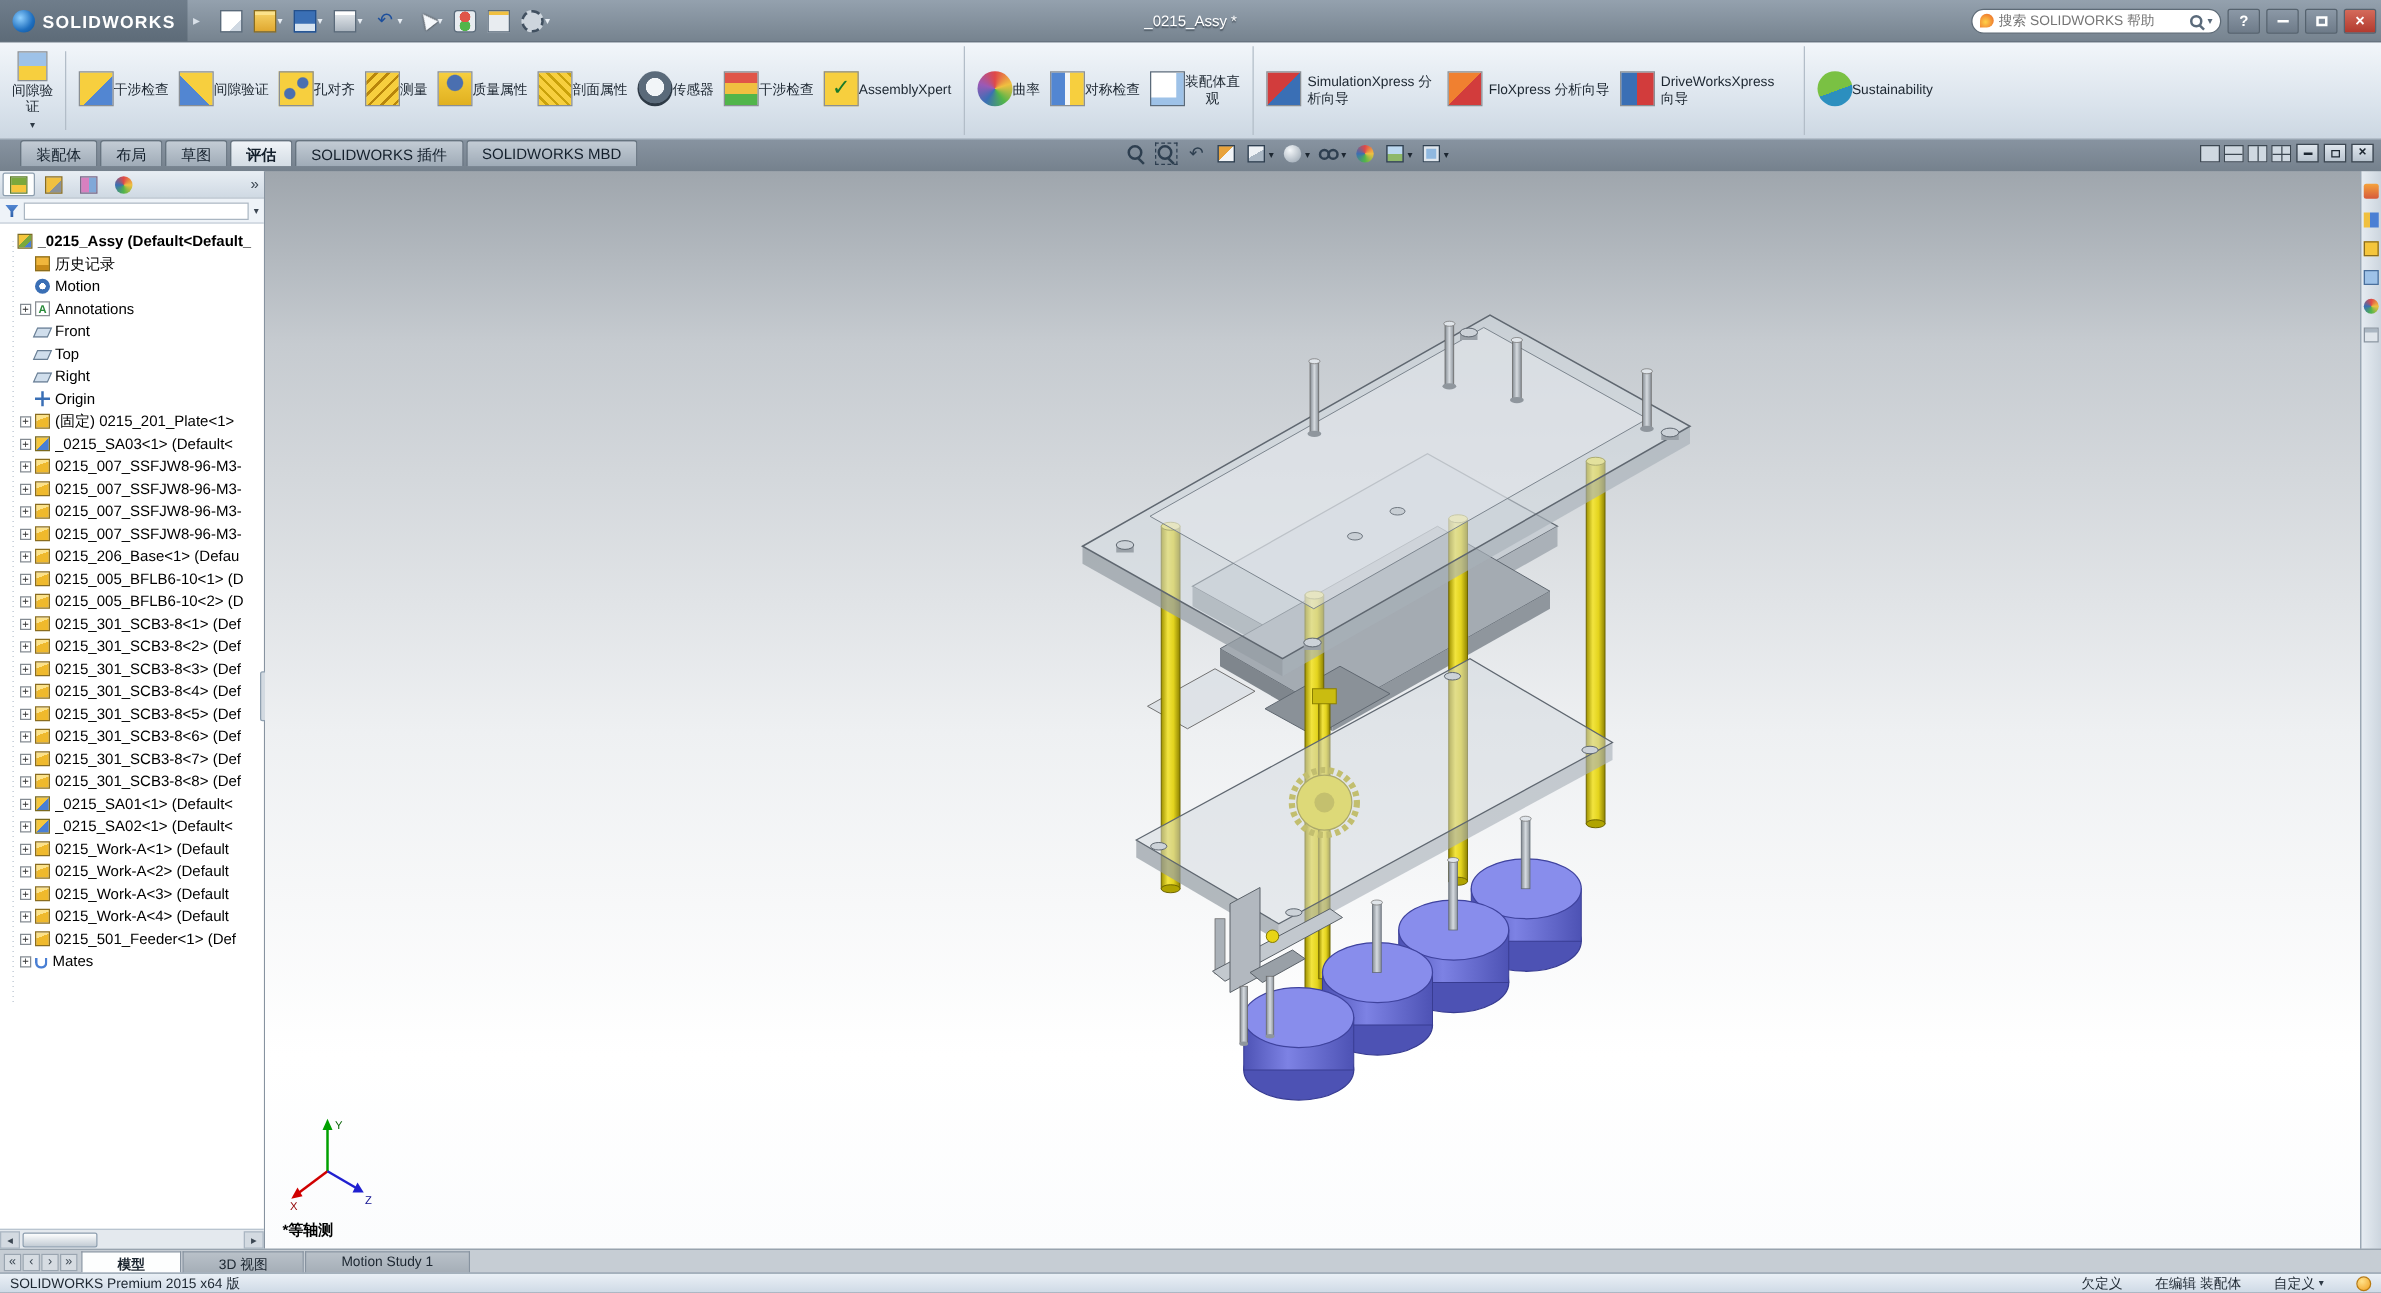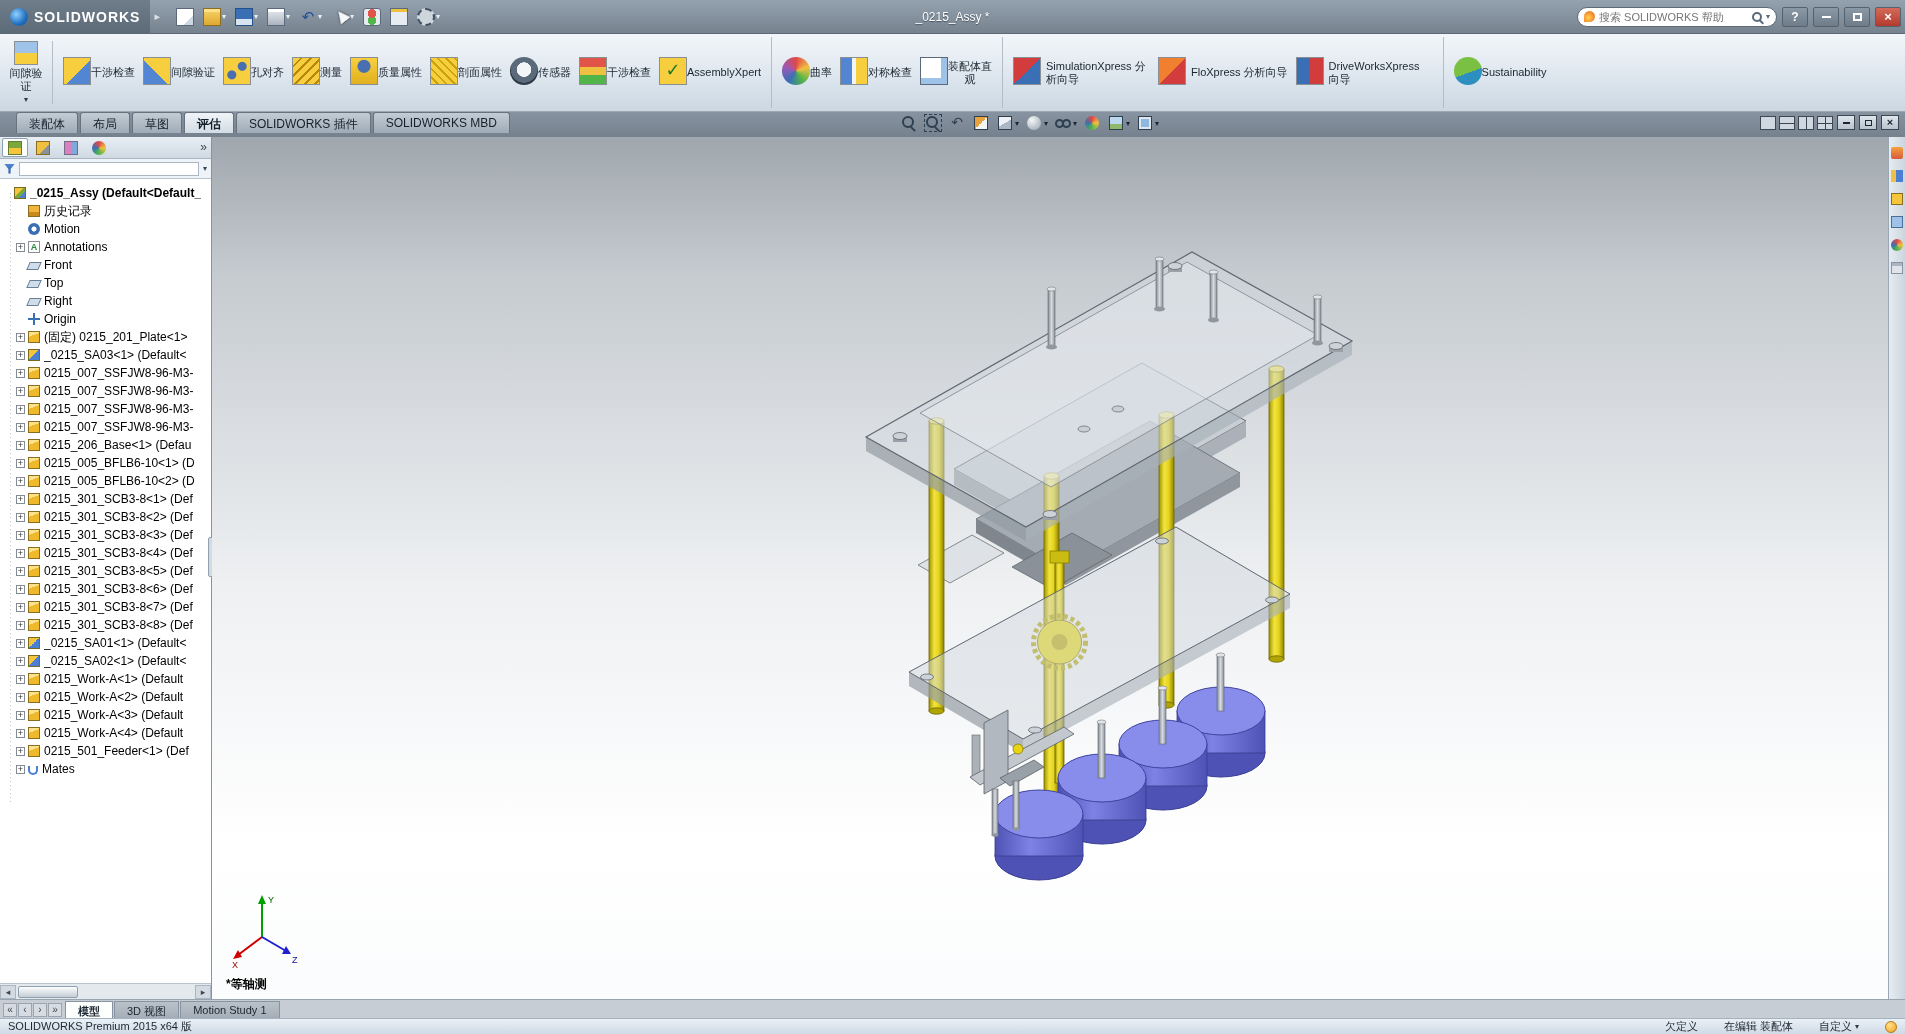--- a/index.html
+++ b/index.html
@@ -164,21 +164,21 @@
 [data-icon="design-library-icon"]{background:linear-gradient(90deg,#f0c040 45%,#4a7fd4 45%);}
 [data-icon="file-explorer-icon"]{background:#f5c63c;border:1px solid #8a6d1f;}
 [data-icon="view-palette-icon"]{background:#9ec2e8;border:1px solid #4a6f9c;}
 [data-icon="appearances-icon"]{border-radius:50%;background:conic-gradient(#e04848,#f0c040,#51b54a,#3a6fb5,#e04848);}
 [data-icon="custom-properties-icon"]{background:#dfe5eb;border:1px solid #8a95a1;box-shadow:inset 0 3px 0 #aab6c2;}
 
 
 #doctabs{position:absolute;left:0;right:0;top:999px;height:19px;background:#c6cdd4;border-top:1px solid #98a3ae;display:flex;align-items:flex-end;font-size:11px;}
 .nav{display:flex;align-items:center;gap:1px;padding:0 3px 1px;}
 .nav-btn{width:14px;height:14px;background:#d6dce2;border:1px solid #9aa5b0;text-align:center;line-height:12px;font-size:10px;color:#3c4752;}
-.dtab{height:17px;padding:2px 12px;background:linear-gradient(#b9c1c9,#a5aeb7);border:1px solid #8793a0;border-bottom:none;margin-right:1px;color:#1c2630;white-space:nowrap;}
+.dtab{height:17px;padding:2px 28px;background:linear-gradient(#b9c1c9,#a5aeb7);border:1px solid #8793a0;border-bottom:none;margin-right:1px;color:#1c2630;white-space:nowrap;}
 .dtab[data-active]{background:#fdfefe;font-weight:bold;}
 #statusbar{position:absolute;left:0;right:0;top:1018px;height:16px;background:linear-gradient(#eaf0f6,#cfdae6);border-top:1px solid #a5b2bf;font-size:11px;color:#1c2630;display:flex;align-items:center;padding:0 8px;}
 .sb-right{margin-left:auto;display:flex;align-items:center;gap:26px;}
 .sb-custom{display:flex;align-items:center;gap:3px;}
 .sb-custom .caret{display:inline;}
 .sb-tip{width:12px;height:12px;border-radius:50%;background:radial-gradient(circle at 35% 30%,#ffe28a,#f0a020);border:1px solid #b87a10;}
 </style>
 </head>
 <body>
 

